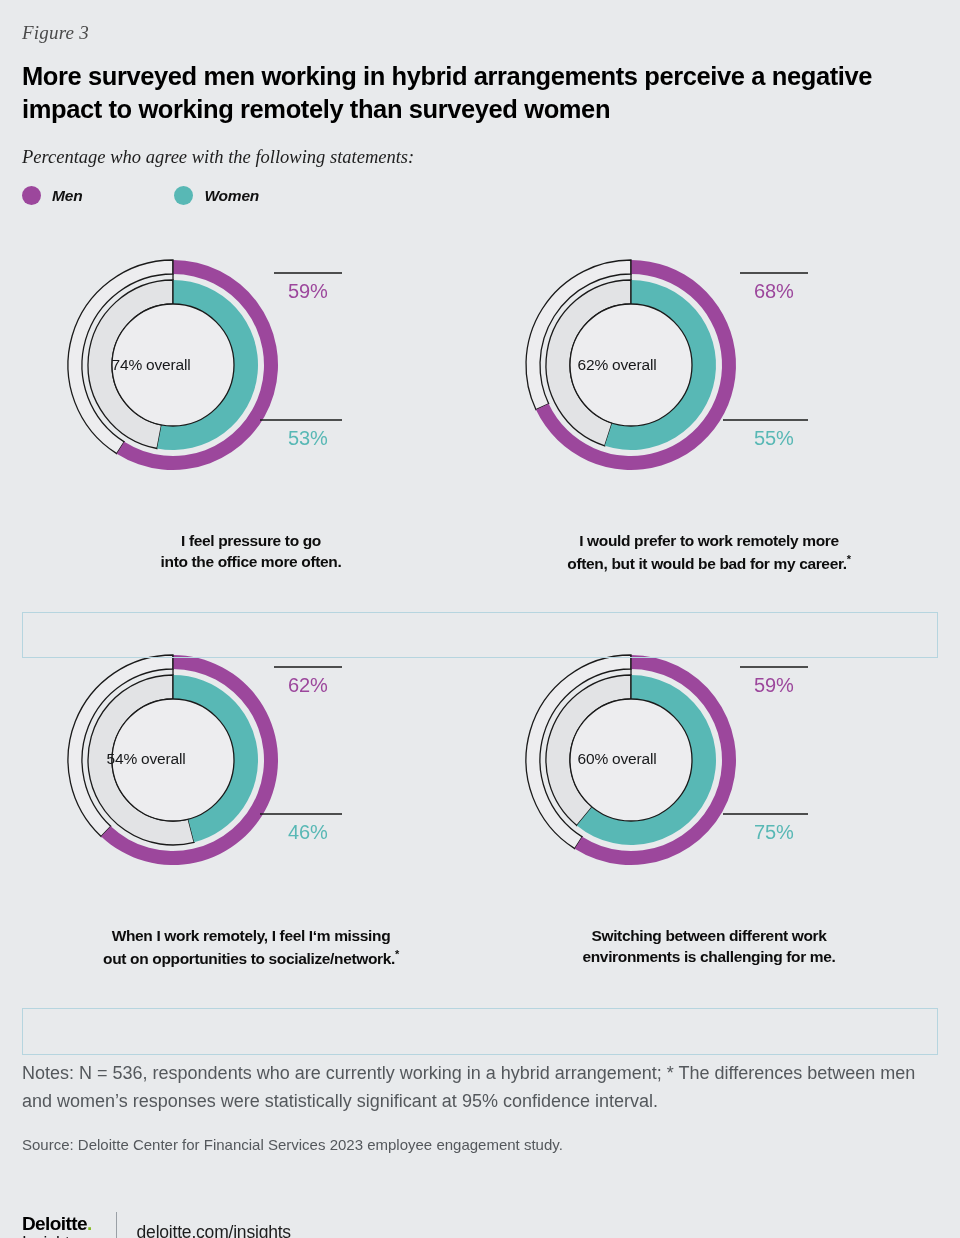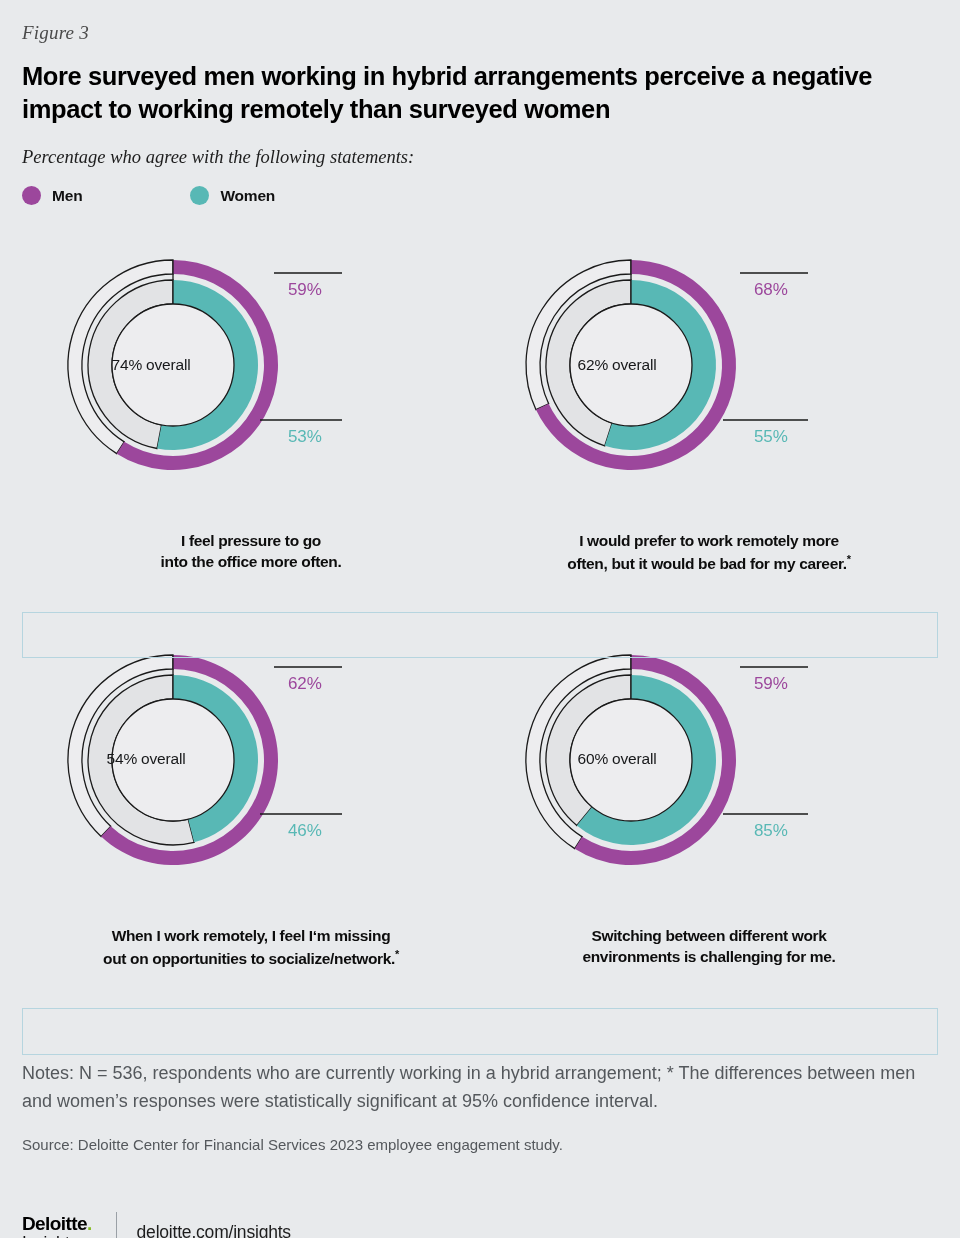--- a/index.html
+++ b/index.html
@@ -45,21 +45,22 @@
     font-family: "Liberation Serif", serif;
     font-style: italic;
     font-size: 18.5px;
     color: #1d1d1d;
     margin-top: 22px;
   }
   .legend {
     display: flex;
     align-items: center;
     margin-top: 18px;
-    gap: 16px;
+    gap: 0px;
+    font-style: italic;
   }
   .legend-item {
     display: flex;
     align-items: center;
   }
   .legend-item + .legend-item { margin-left: 92px; }
   .legend-dot {
     width: 19px;
     height: 19px;
     border-radius: 50%;
@@ -100,21 +101,21 @@
   .center-label {
     position: absolute;
     width: 140px;
     text-align: center;
     font-size: 15.5px;
     color: #17181a;
     letter-spacing: -0.2px;
   }
   .pct-label {
     position: absolute;
-    font-size: 17px;
+    font-size: 20px;
     letter-spacing: -0.1px;
   }
   .pct-men   { color: #9c479c; }
   .pct-women { color: #58b8b5; }
 
   .chart-caption {
     position: absolute;
     left: 0;
     top: 318px;
     width: 458px;
@@ -295,21 +296,21 @@
               <path d="M 151 67 A 85 85 0 1 1 96.8189608713614 217.49362563594212 L 112.11713662532995 199.00130780932315 A 61 61 0 1 0 151 91 Z" fill="#58b8b5" stroke="none"></path>
               <circle cx="151" cy="152" r="61" fill="#ededef" stroke="#1a1a1a" stroke-width="1.3"></circle>
               <line x1="151" y1="47" x2="151" y2="91" stroke="#1a1a1a" stroke-width="1.3"></line>
             </g>
           <line id="lead-men-3" x1="260" y1="59" x2="328" y2="59" stroke="#1a1a1a" stroke-width="1.4"></line>
           <line id="lead-women-3" x1="243" y1="206" x2="328" y2="206" stroke="#1a1a1a" stroke-width="1.4"></line>
         </svg>
       </div>
       <div class="center-label" style="left:67px; top:142px;">60% overall</div>
       <div class="pct-label pct-men" style="left:274px; top:66px;">59%</div>
-      <div class="pct-label pct-women" style="left:274px; top:213px;">85%</div>
+      <div class="pct-label pct-women" style="left:274px; top:213px;">75%</div>
       <div class="chart-caption">
         <span>Switching between different work</span><br>
         <span>environments is challenging for me.</span>
       </div>
     </div>
 
   </div>
 
   <div class="blue-box b1"></div>
   <div class="blue-box b2"></div>

